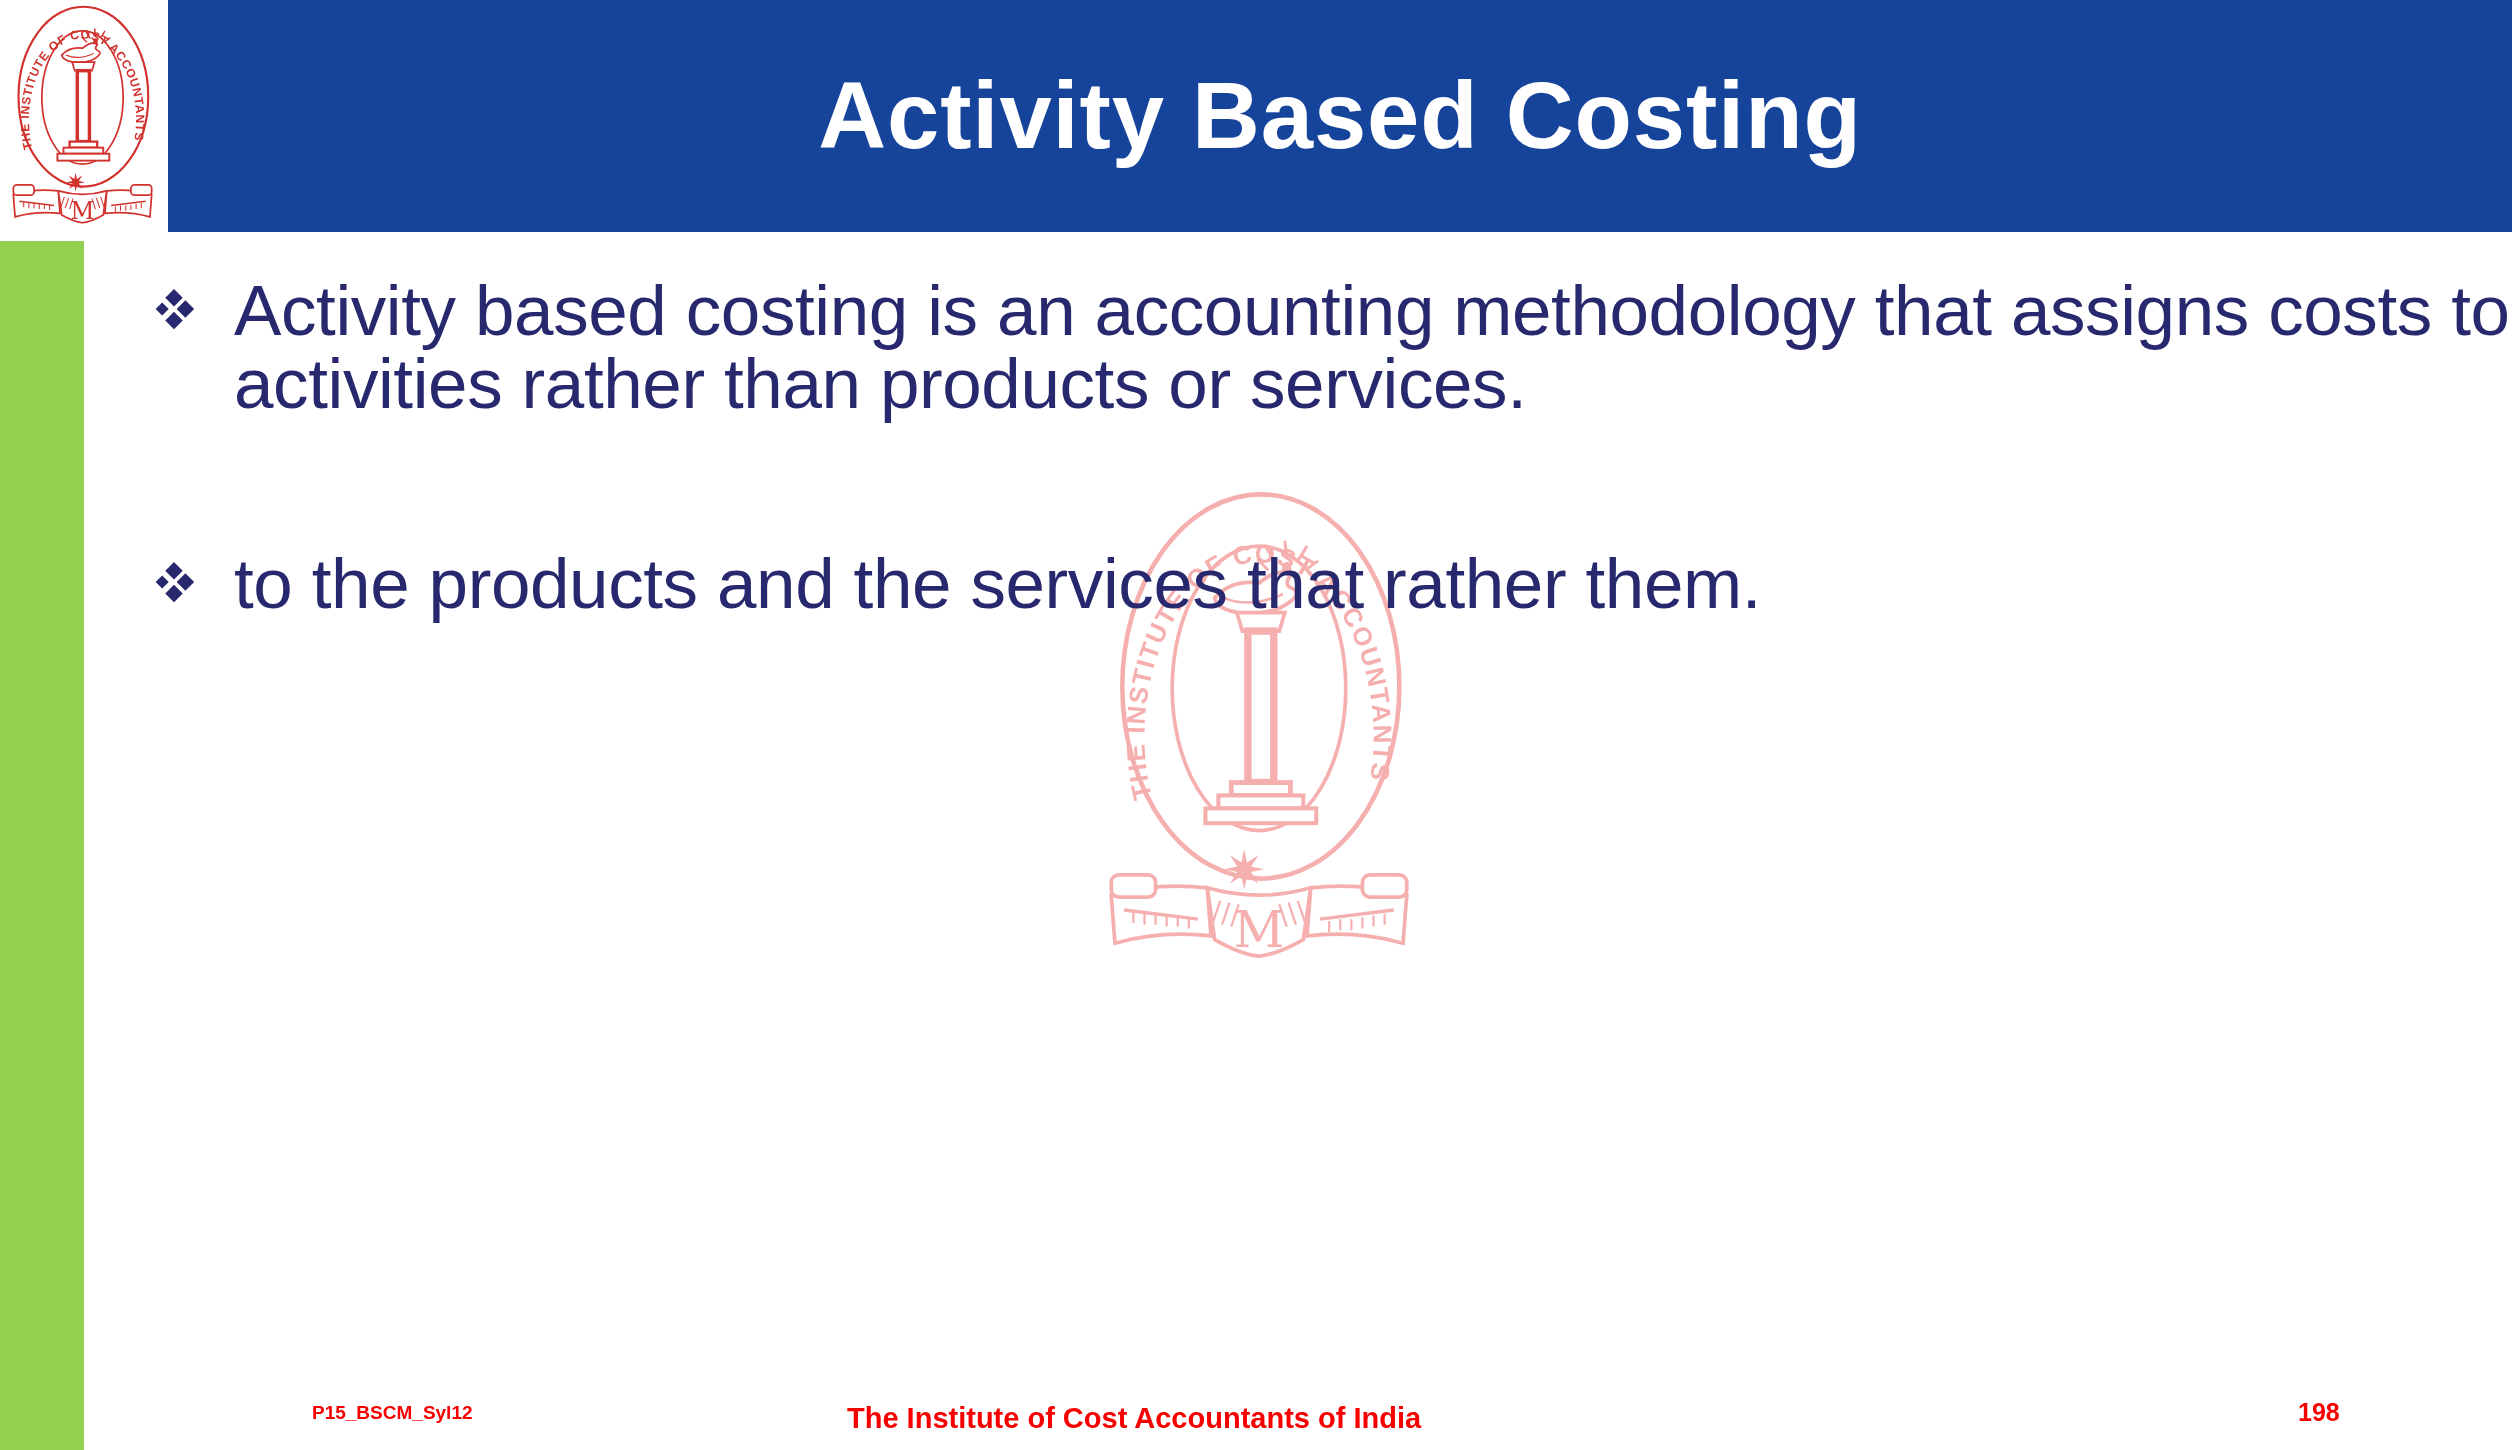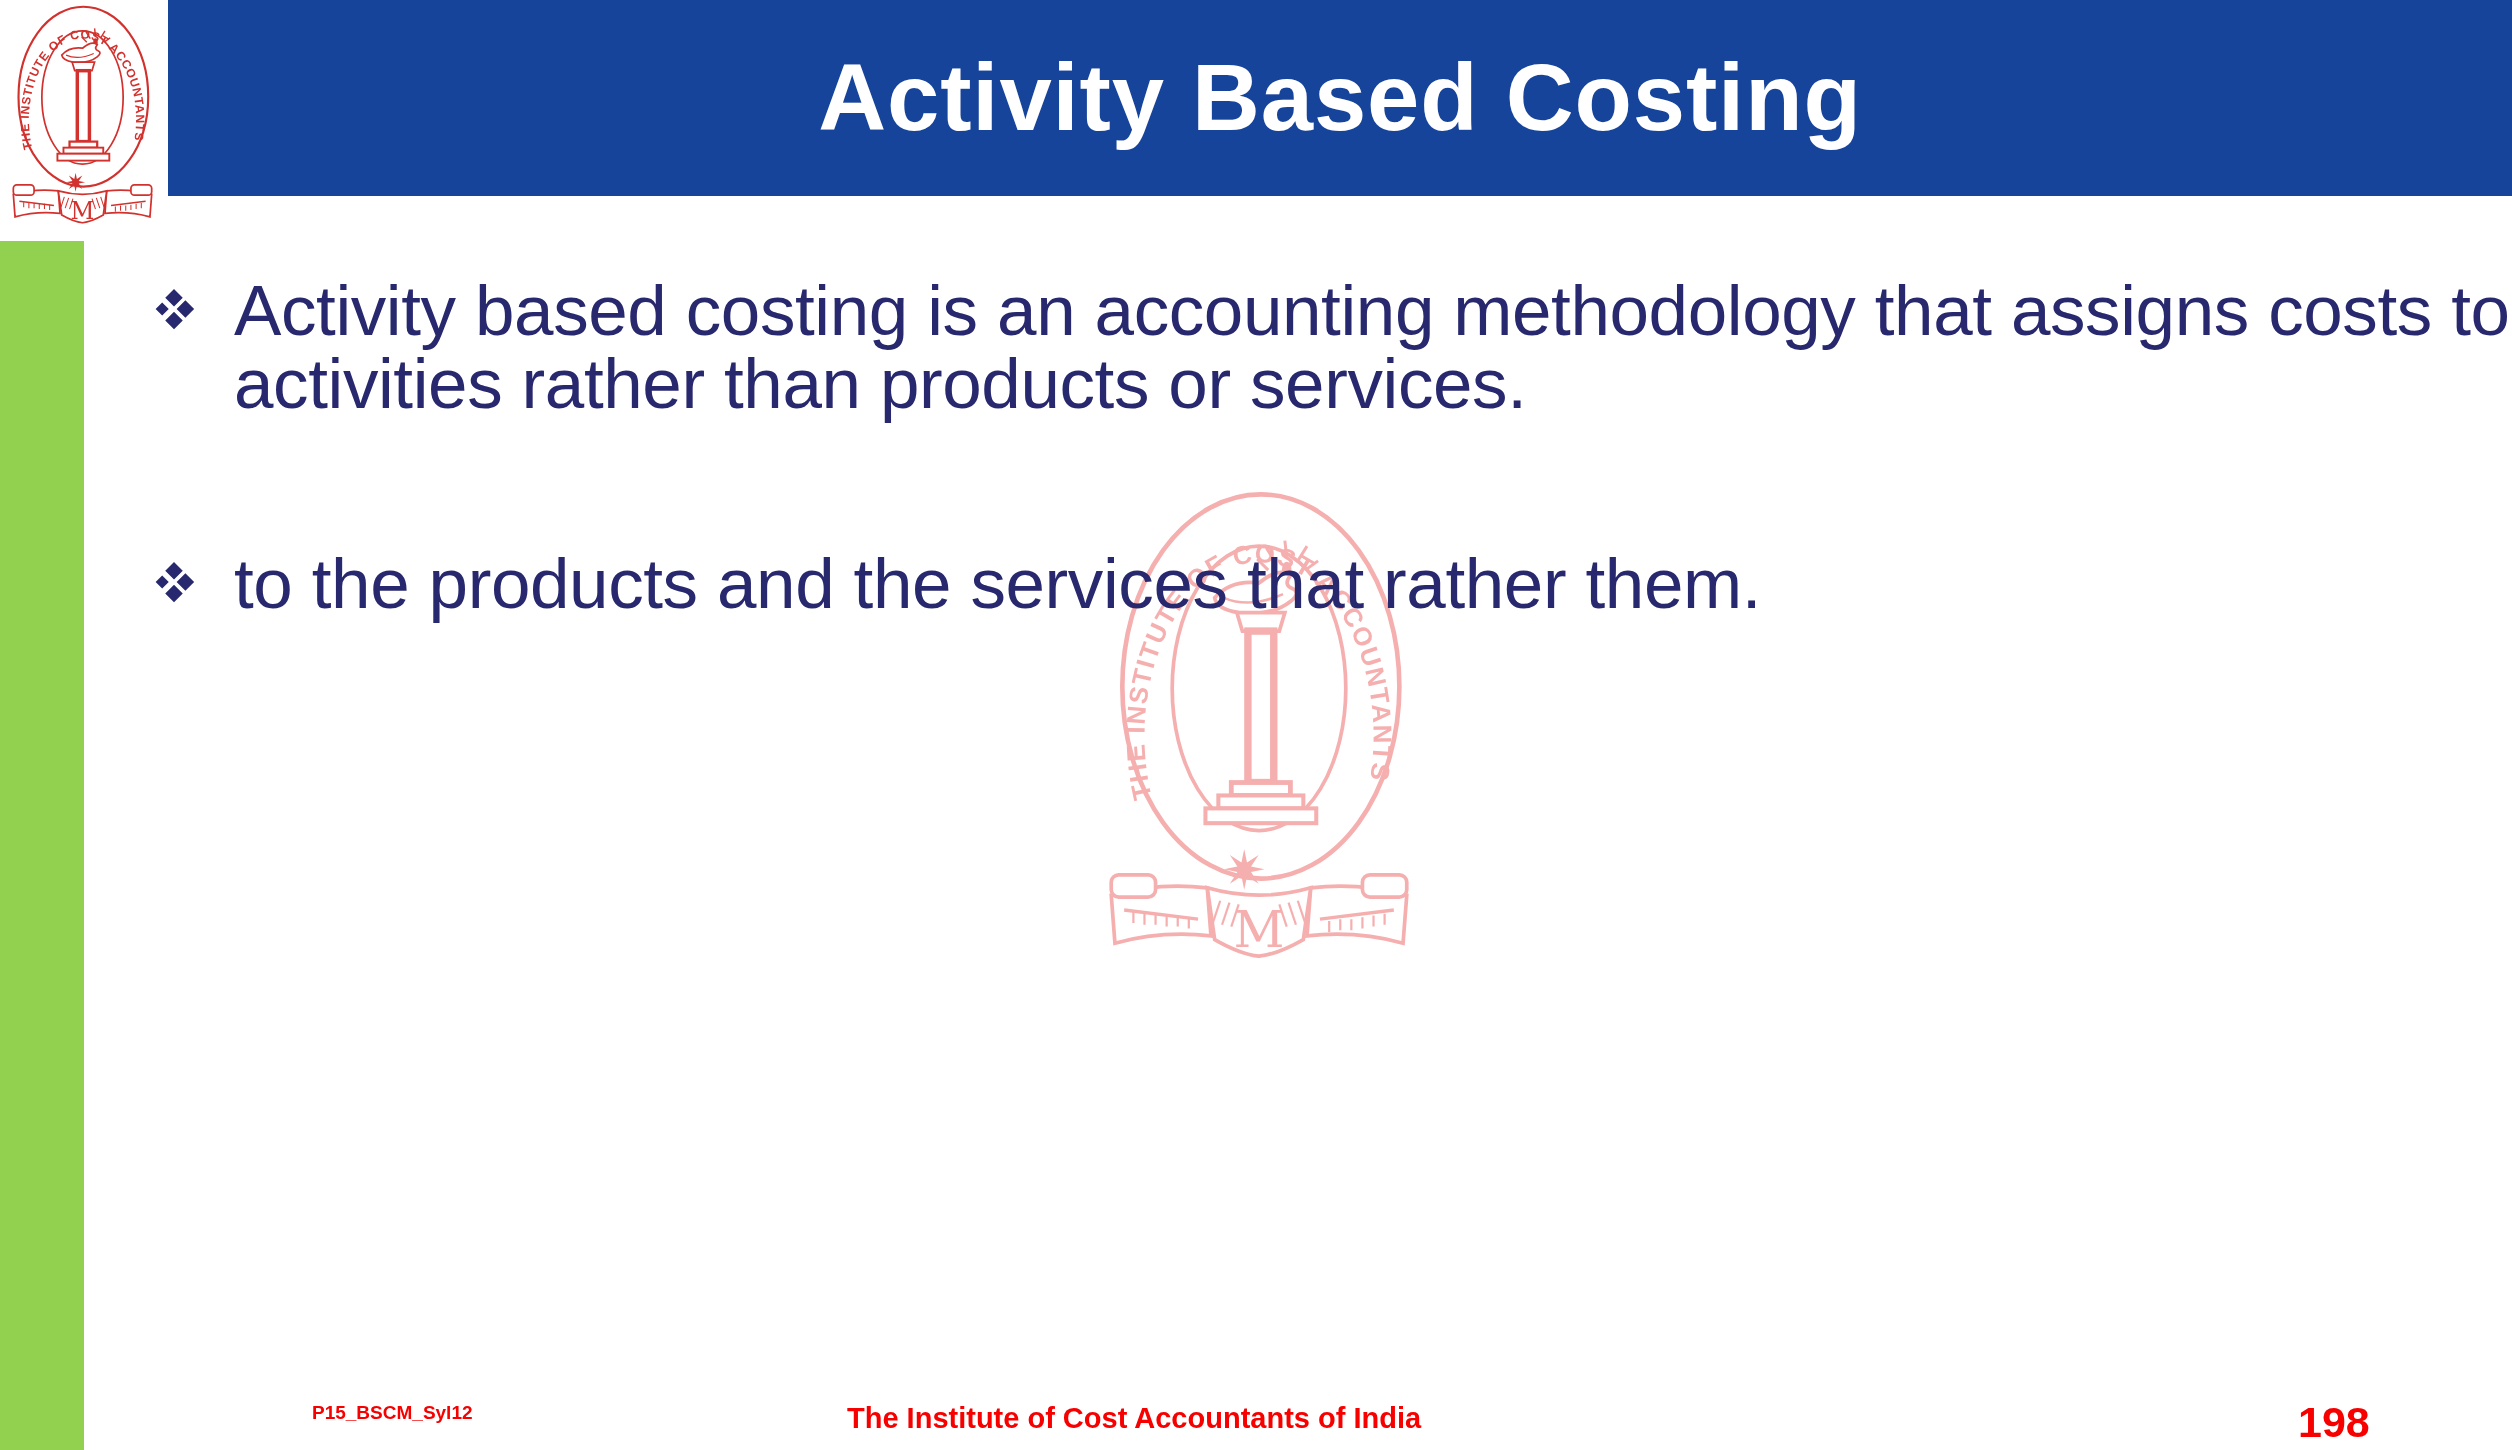--- a/index.html
+++ b/index.html
@@ -2,21 +2,21 @@
 <html style="--header_blue: #17449B; --stripe_green: #92D050; --text_navy: #28286E; --footer_red: #F70000; --logo_red: #D2322E; --watermark_pink: #F5AFAF;font-size:14px"><head>
 <meta charset="utf-8">
 <style>
   html,body{margin:0;padding:0;background:#e9e9e9;}
   .slide{
     position:relative;width:2512px;height:1451px;background:#fff;overflow:hidden;
     font-family:"Liberation Sans",sans-serif;
   }
   
   .header{
-    position:absolute;left:168px;top:0;width:2344px;height:196px;
+    position:absolute;left:168px;top:0;width:2344px;height:232px;
     background:var(--header_blue);display:flex;align-items:center;justify-content:center;
   }
   .header h1{
     margin:0;color:#fff;font-size:94px;font-weight:bold;letter-spacing:0.9px;
   }
   
   .logo-box{position:absolute;left:0;top:0;width:168px;height:241px;background:#fff;}
   .logo{position:absolute;left:8.8px;top:1.8px;width:147px;height:223px;color:var(--logo_red);}
   
   .stripe{position:absolute;left:0;top:241px;width:84px;height:1209px;background:var(--stripe_green);}
@@ -31,21 +31,21 @@
   .bullet-item.first{top:274px;}
   .bullet-item.second{top:547px;}
   .bullet-glyph{position:absolute;left:25px;top:14px;width:42px;height:42px;color:var(--text_navy);}
   .bullet-line{white-space:nowrap;}
   
   .footer-left,.footer-center,.footer-right{
     position:absolute;font-weight:bold;color:var(--footer_red);white-space:nowrap;
   }
   .footer-left{left:312px;top:1402px;font-size:19px;}
   .footer-center{left:847px;top:1402px;font-size:29px;}
-  .footer-right{left:2298px;top:1398px;font-size:43px;}
+  .footer-right{left:2298px;top:1398px;font-size:25px;}
   .defs-sheet{position:absolute;width:0;height:0;overflow:hidden;}
 </style>
 </head>
 <body>
 
 <svg class="defs-sheet" xmlns="http://www.w3.org/2000/svg" aria-hidden="true">
   <symbol id="emblem" viewBox="0 0 170 255">
 
     <ellipse cx="86" cy="108" rx="75" ry="104" fill="none" stroke="currentColor" stroke-width="2.5"></ellipse>
     <ellipse cx="85" cy="109" rx="47" ry="77" fill="none" stroke="currentColor" stroke-width="2"></ellipse>

